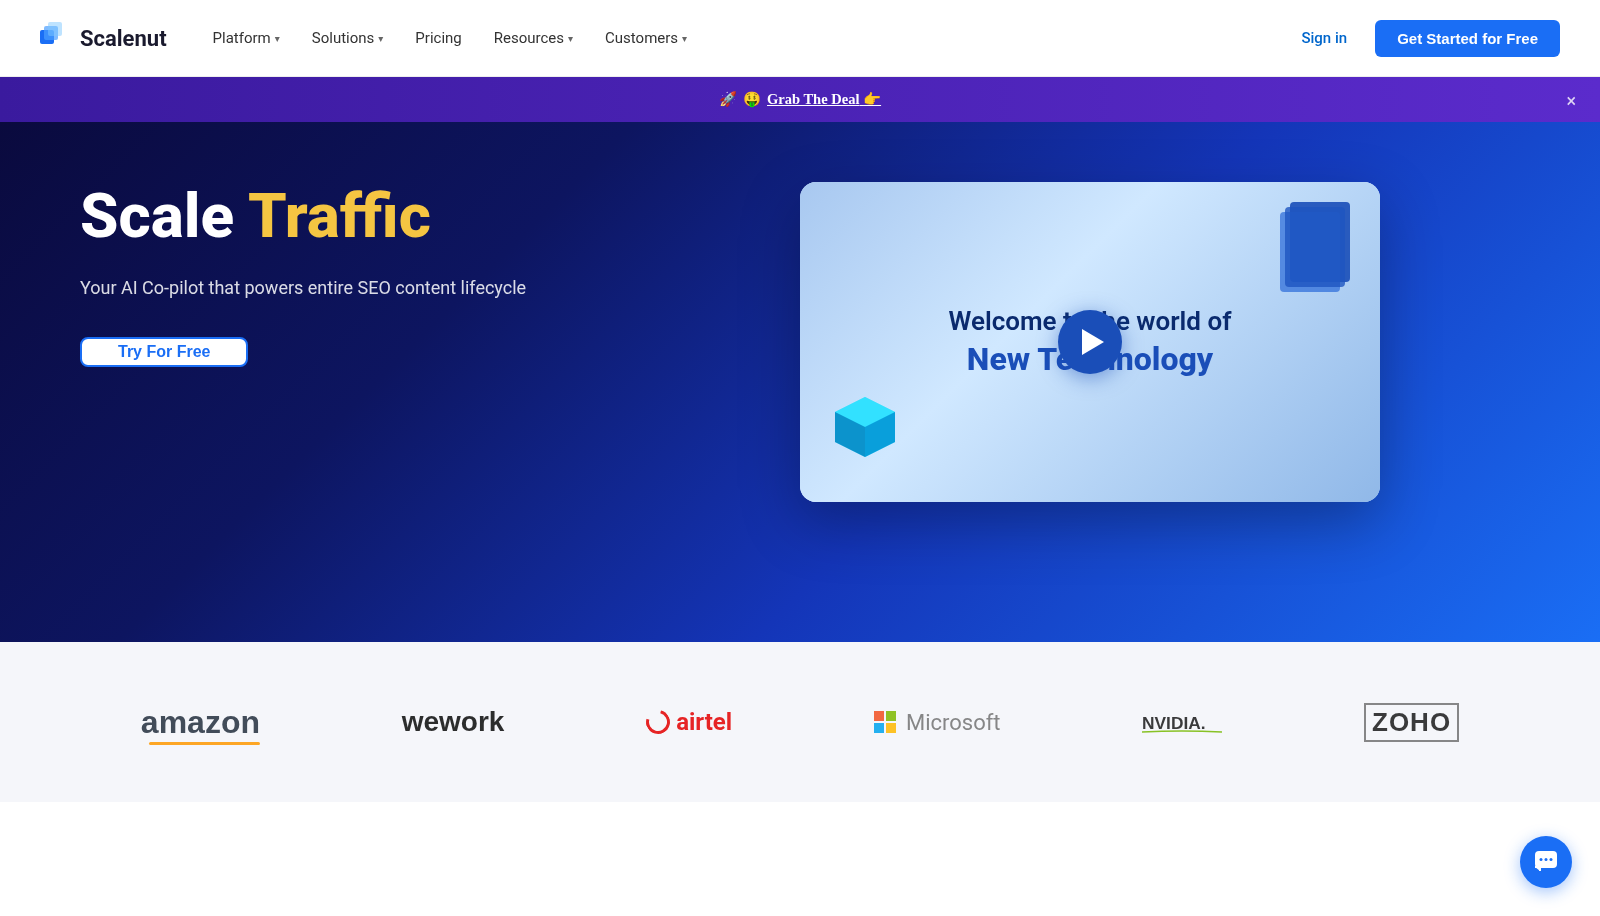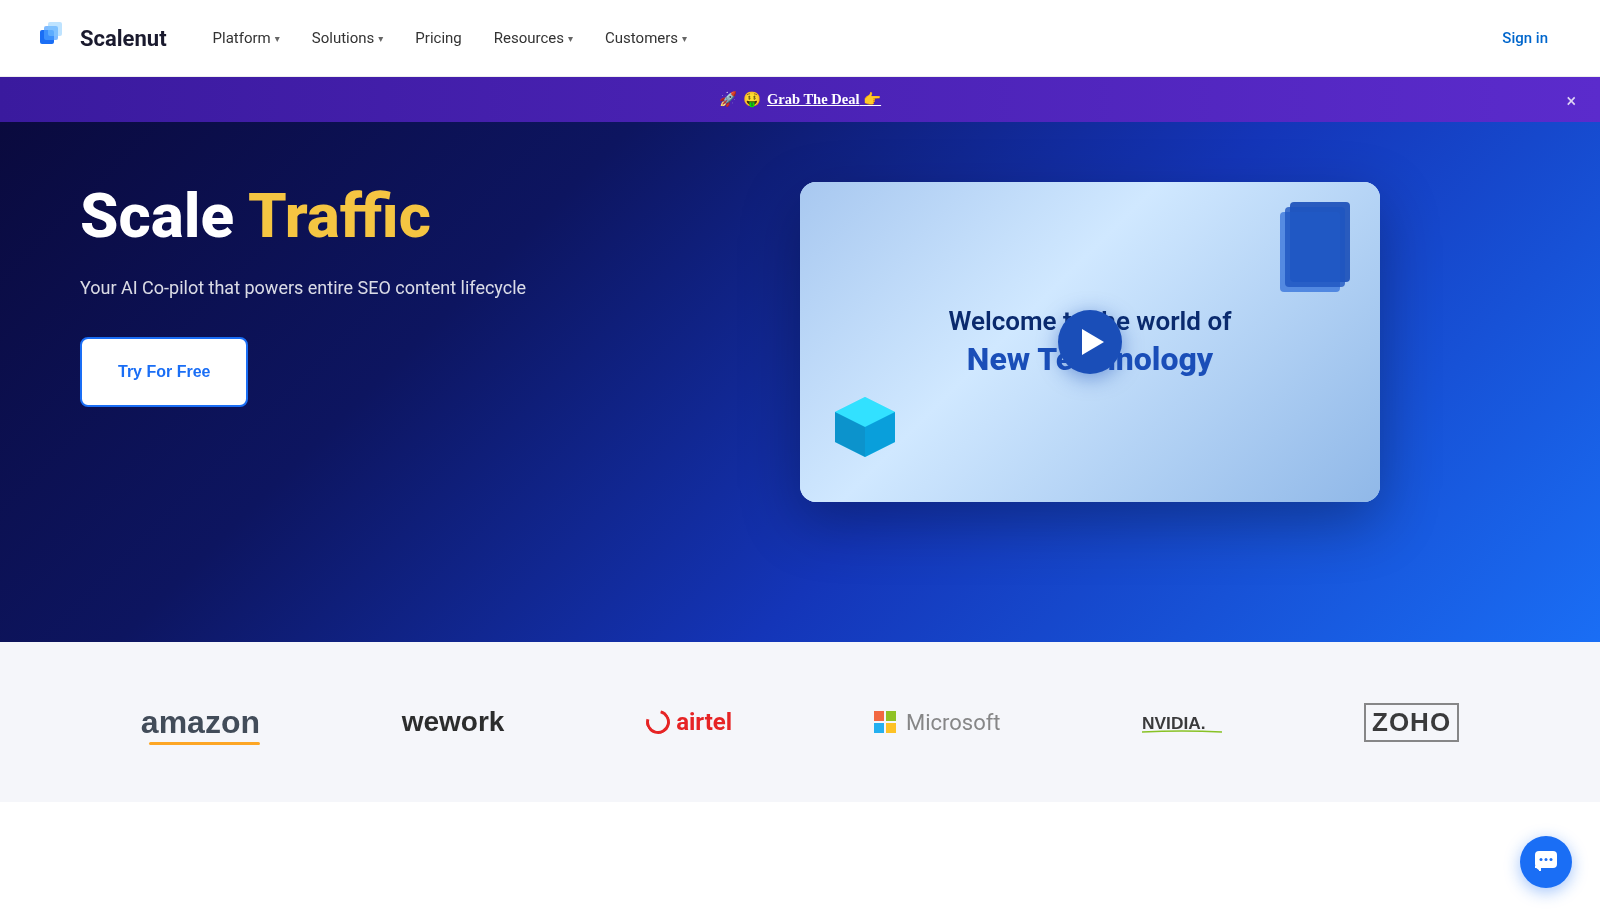--- a/index.html
+++ b/index.html
@@ -139,21 +139,21 @@
     .hero-subtitle {
       font-size: 18px;
       color: rgba(255,255,255,0.85);
       margin-bottom: 36px;
       line-height: 1.5;
     }
     .try-free-btn {
       background: #fff;
       color: #1a6ef5;
       border: 2px solid #1a6ef5;
-      padding: 24px 36px;
+      padding: 4px 36px;
       border-radius: 8px;
       font-size: 16px;
       font-weight: 700;
       cursor: pointer;
       display: inline-block;
     }
     .hero-right {
       flex: 1;
       display: flex;
       justify-content: center;
@@ -327,20 +327,21 @@
         <span class="chevron">▾</span>
       </div>
       <div class="nav-item">
         <span>Customers</span>
         <span class="chevron">▾</span>
       </div>
     </div>
   </div>
   <div class="navbar-right">
     <span class="sign-in-btn">Sign in</span>
+    <button class="get-started-btn">Get Started for Free</button>
   </div>
 </nav>
 
 <div class="banner">
   <span>🚀</span>
   <span>🤑</span>
   <span class="banner-link">
     <span>Grab The Deal</span>
     <span>👉</span>
   </span>

